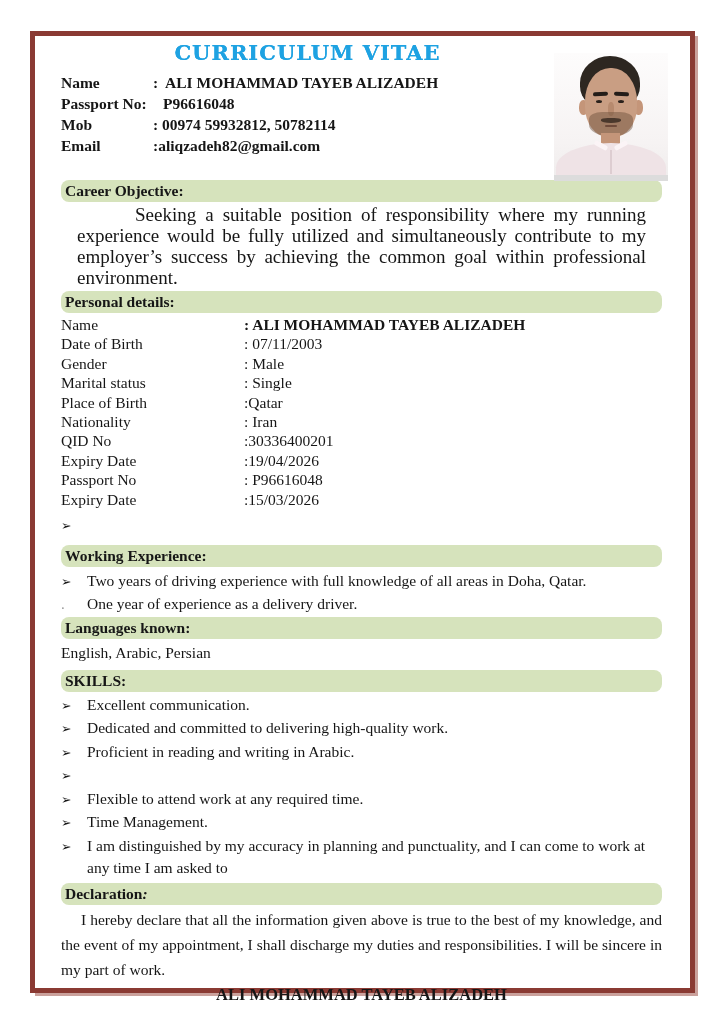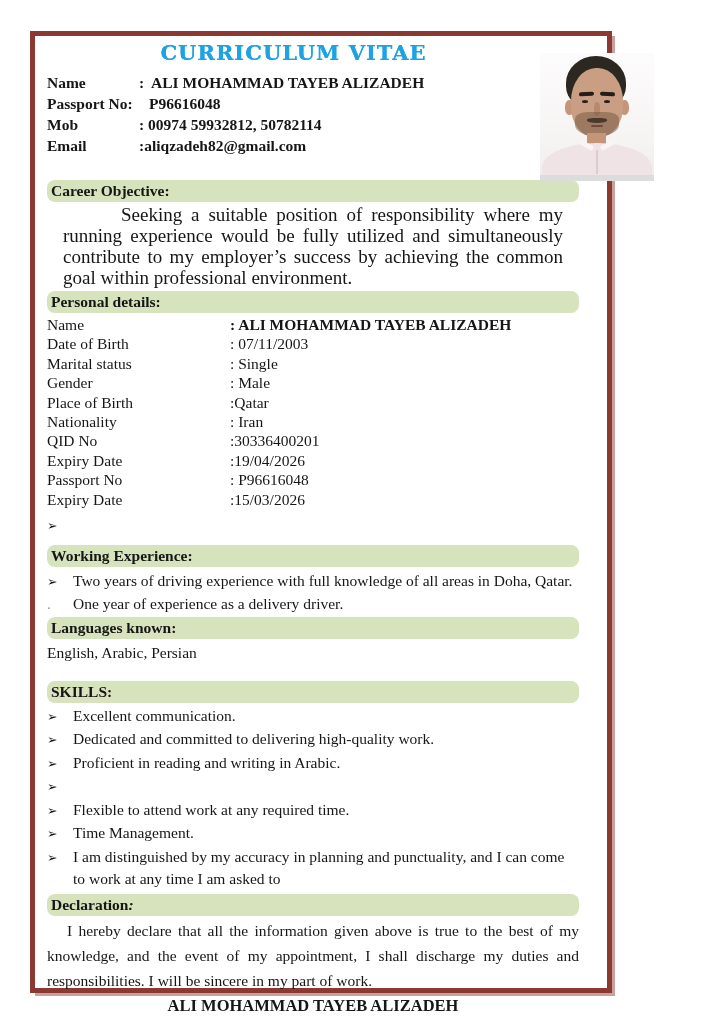--- a/index.html
+++ b/index.html
@@ -8,24 +8,24 @@
     --frame-maroon:#8a3a33;
   }
   *{box-sizing:border-box;}
   html,body{margin:0;padding:0;}
   body{
     width:724px;height:1024px;background:#ffffff;position:relative;overflow:hidden;
     font-family:"Liberation Serif","DejaVu Serif",serif;color:#161616;
     -webkit-font-smoothing:antialiased;
   }
   .frame{
-    position:absolute;left:30px;top:31px;width:582px;height:962px;
+    position:absolute;left:30px;top:31px;width:665px;height:962px;
     border:5px solid var(--frame-maroon);
     box-shadow:4px 4px 0 -1px rgba(158,83,74,.55);
-    padding:2px 28px 0 12px;background:#fff;
+    padding:2px 28px 0 26px;background:#fff;
   }
   
   .header{position:relative;height:140px;}
   .header-main{width:493px;}
   .title{
     margin:2px 0 7px 0;text-align:center;
     font-family:"DejaVu Serif","Liberation Serif",serif;
     font-size:21px;font-weight:bold;letter-spacing:1px;
     color:var(--accent-blue);
     text-shadow:0 0 .4px var(--accent-blue);
@@ -80,21 +80,21 @@
   .bullet-row{display:flex;font-size:15.5px;line-height:22px;}
   .bullet{
     flex:0 0 26px;width:26px;
     font-family:"DejaVu Sans","Liberation Sans",sans-serif;
     font-size:12.5px;padding-top:1px;
   }
   .bullet.faint{color:#9a9a9a;font-family:"Liberation Serif",serif;font-size:15px;}
   .edu-block{margin:5px 0 8px;}
   .work-block{margin:3px 0 2px;}
   .work-block .bullet-row{line-height:21.5px;}
-  .languages-line{margin:3px 0 18px;font-size:15.5px;line-height:21px;}
+  .languages-line{margin:3px 0 7px;font-size:15.5px;line-height:21px;}
   .skills-list{margin:2px 0 4px;}
   .skills-list .bullet-row{line-height:22.4px;}
   .declaration{
     margin:2px 0 0;text-indent:20px;text-align:justify;
     font-size:15.5px;line-height:25px;
   }
   .signature{
     margin:2px 0 0;text-align:center;font-weight:bold;font-size:16.5px;line-height:21px;
   }
 </style>
@@ -159,28 +159,28 @@
   <div class="personal">
     <div class="prow">
       <span class="plabel">Name</span>
       <span class="pvalue bold">: ALI MOHAMMAD TAYEB ALIZADEH</span>
     </div>
     <div class="prow">
       <span class="plabel">Date of Birth</span>
       <span class="pvalue">: 07/11/2003</span>
     </div>
     <div class="prow">
+      <span class="plabel">Gender</span>
+      <span class="pvalue">: Male</span>
+    </div>
+    <div class="prow">
       <span class="plabel">Marital status</span>
       <span class="pvalue">: Single</span>
     </div>
     <div class="prow">
-      <span class="plabel">Gender</span>
-      <span class="pvalue">: Male</span>
-    </div>
-    <div class="prow">
       <span class="plabel">Place of Birth</span>
       <span class="pvalue">:Qatar</span>
     </div>
     <div class="prow">
       <span class="plabel">Nationality</span>
       <span class="pvalue">: Iran</span>
     </div>
     <div class="prow">
       <span class="plabel">QID No</span>
       <span class="pvalue">:30336400201</span>

